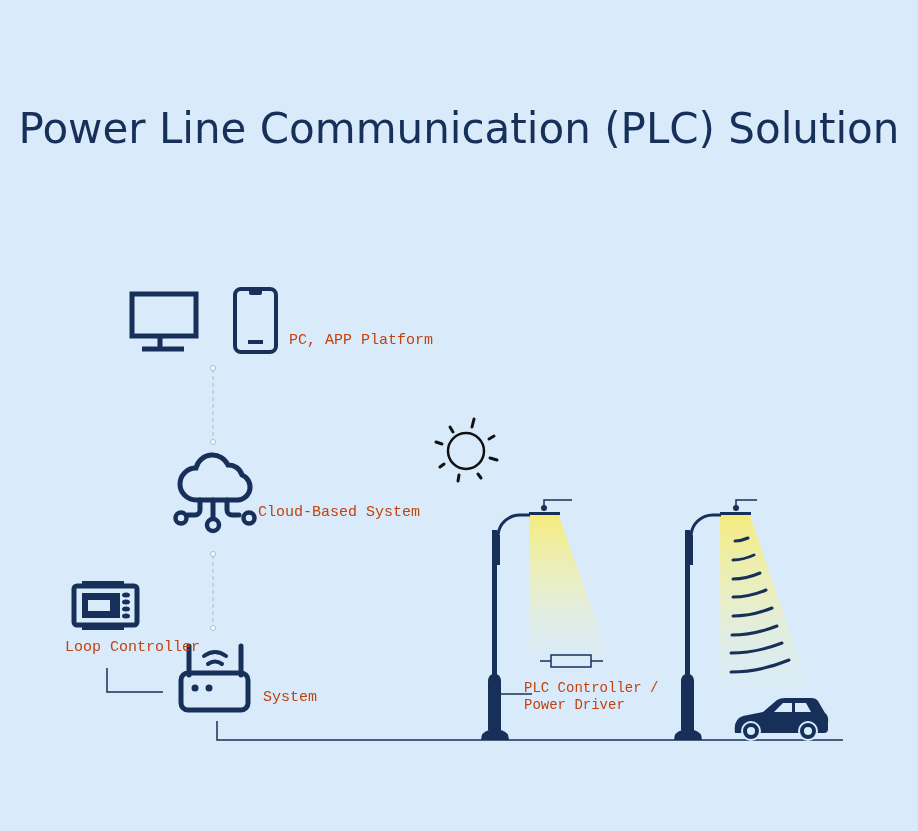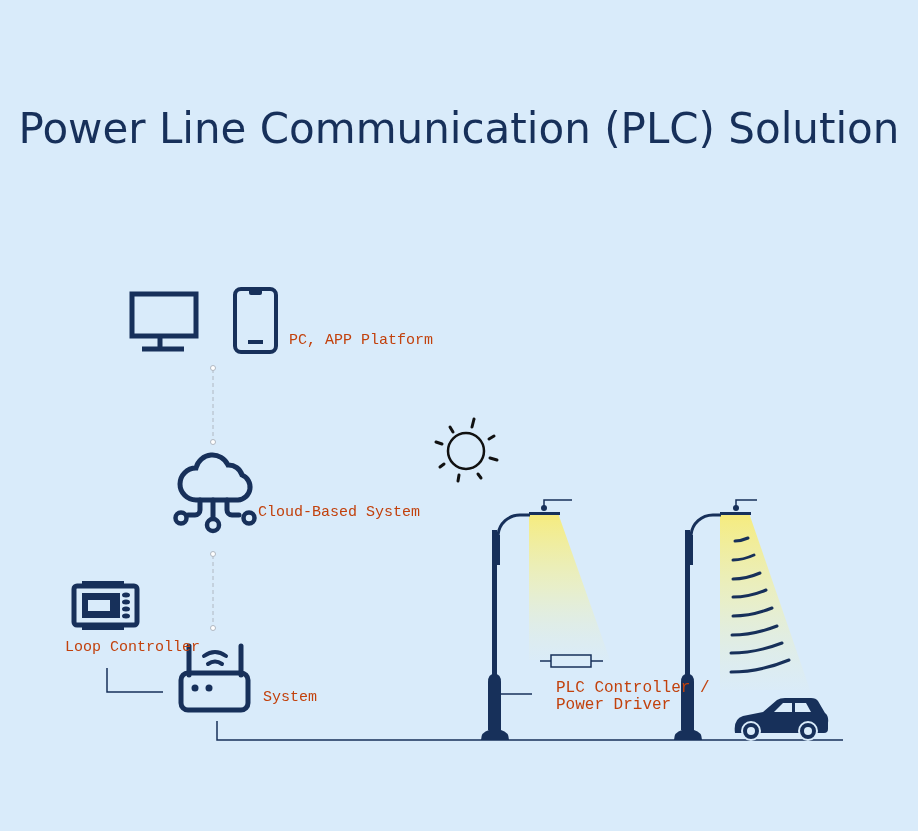--- a/index.html
+++ b/index.html
@@ -166,16 +166,16 @@
     <circle cx="751" cy="731" r="4" fill="#d9ebfa"></circle>
     <circle cx="808" cy="731" r="9" fill="#17305a" stroke="#d9ebfa" stroke-width="2"></circle>
     <circle cx="808" cy="731" r="4" fill="#d9ebfa"></circle>
   </g>
 </svg>
 
 <div class="lbl" style="left:289px; top:332px;">PC, APP Platform</div>
 <div class="lbl" style="left:258px; top:484px;margin-top:20px;">Cloud-Based System</div>
 <div class="lbl" style="left:47px; top:639px;margin-left:18px;">Loop Controller</div>
 <div class="lbl" style="left:263px; top:689px;">System</div>
-<div class="lbl" style="left:556px; top:680px; font-size:16px; line-height:17px;">
+<div class="lbl" style="left:524px; top:680px; font-size:14px; line-height:17px;">
   <div>PLC Controller /</div>
   <div>Power Driver</div>
 </div>
 
 </body></html>

